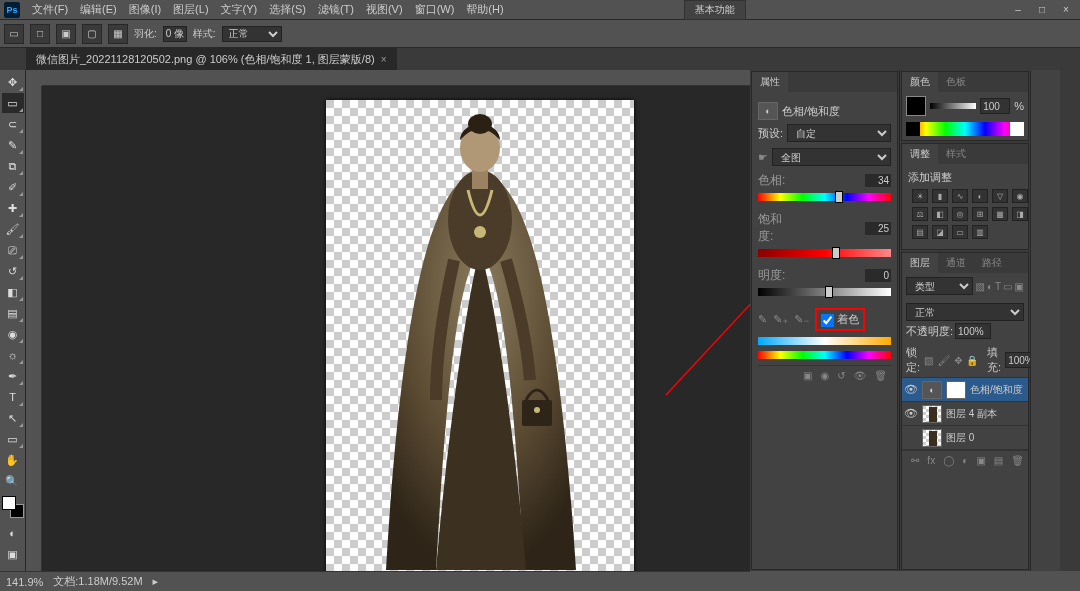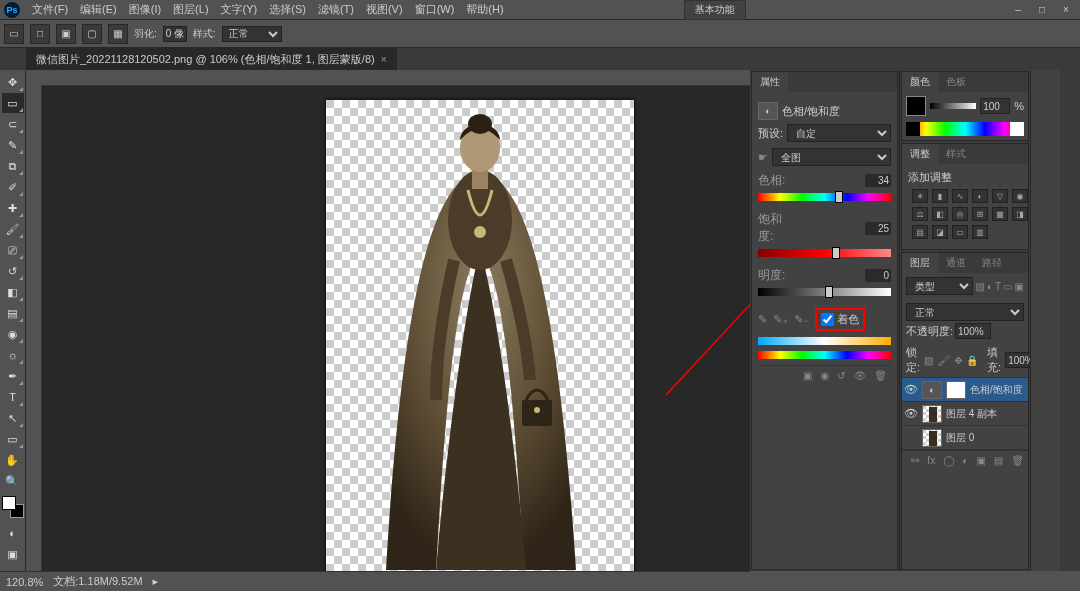--- a/index.html
+++ b/index.html
@@ -1,18 +1,18 @@
 <!DOCTYPE html>
 <html><head>
 <meta charset="utf-8">
 <style>
 *{margin:0;padding:0;box-sizing:border-box;font-family:"Microsoft YaHei",Arial,sans-serif;font-size:11px;color:#ccc;user-select:none}
 body{background:#525252;width:1080px;height:591px;overflow:hidden;position:relative}
 .titlebar{height:20px;background:#525252;display:flex;align-items:center;padding:0 4px;border-bottom:1px solid #282828}
-.ps-icon{width:16px;height:16px;background:#001e36;color:#31a8ff;font-size:9px;font-weight:bold;display:flex;align-items:center;justify-content:center;border-radius:8px;margin-right:6px}
+.ps-icon{width:16px;height:16px;background:#001e36;color:#31a8ff;font-size:9px;font-weight:bold;display:flex;align-items:center;justify-content:center;border-radius:2px;margin-right:6px}
 .menu-item{padding:2px 6px;cursor:default;font-size:11px}
 .win-controls{margin-left:auto;display:flex;gap:4px}
 .win-btn{width:20px;height:14px;display:flex;align-items:center;justify-content:center;font-size:10px}
 .essentials-label{margin-left:auto;margin-right:88px;padding:2px 10px;background:#424242;border:1px solid #333;font-size:10px}
 .options-bar{height:28px;background:#525252;border-bottom:1px solid #282828;display:flex;align-items:center;padding:0 4px;gap:6px}
 .opt-icon{width:20px;height:20px;background:#3a3a3a;border:1px solid #282828;display:flex;align-items:center;justify-content:center;font-size:10px}
 .opt-label{font-size:10px;white-space:nowrap}
 .opt-input{background:#333;border:1px solid #222;color:#ccc;width:24px;height:16px;font-size:10px;padding:0 2px}
 .tab-bar{height:22px;background:#3a3a3a;display:flex;align-items:center;padding-left:26px}
 .doc-tab{background:#282828;padding:3px 10px;font-size:10px;display:flex;align-items:center;gap:6px;height:100%}
@@ -43,21 +43,21 @@
 .ptab.inactive{background:#3a3a3a;color:#888}
 .panel-body{padding:6px;font-size:10px}
 .prop-row{display:flex;align-items:center;gap:4px;margin:4px 0}
 .prop-label{width:36px;font-size:12px;color:#999}
 .prop-val{background:#2a2a2a;width:26px;text-align:right;padding:1px 2px;font-size:10px}
 .slider-track{flex:1;height:14px;position:relative}
 .hue-grad{height:8px;background:linear-gradient(90deg,red,yellow,lime,cyan,blue,magenta,red)}
 .red-grad{height:8px;background:linear-gradient(90deg,#800,red,#f88)}
 .gray-grad{height:8px;background:linear-gradient(90deg,#000,#fff)}
 .slider-thumb{position:absolute;width:8px;height:12px;background:#ccc;top:-2px;border:1px solid #000}
-.colorize-box{border:2px solid red;padding:2px 4px;display:inline-flex;align-items:center;gap:3px}
+.colorize-box{border:2px solid red;padding:2px 4px;display:inline-flex;align-items:flex-end;gap:3px}
 .preset-row{display:flex;align-items:center;gap:4px;margin-bottom:6px}
 .preset-select{flex:1;background:#333;border:1px solid #222;height:18px;font-size:10px;padding:0 4px;color:#ccc}
 .eyedrops{display:flex;gap:6px;margin:6px 0;align-items:center}
 .eye{font-size:11px;color:#888}
 .color-panel-body{padding:4px}
 .swatch-fg{width:20px;height:20px;background:#000;border:1px solid #888}
 .color-bar{height:14px;margin-top:6px;background:linear-gradient(90deg,red,yellow,lime,cyan,blue,magenta,red);position:relative}
 .color-bar::before{content:"";position:absolute;left:0;top:0;width:14px;height:14px;background:#000}
 .color-bar::after{content:"";position:absolute;right:0;top:0;width:14px;height:14px;background:#fff}
 .adjust-grid{display:grid;grid-template-columns:repeat(6,1fr);gap:4px;padding:4px}
@@ -394,16 +394,16 @@
         </div>
       </div>
     </div>
 
     <div class="panel-dock"></div>
   </div>
 
 </div>
 
 <div class="status-bar">
-  <span>120.8%</span>
+  <span>141.9%</span>
   <span>文档:1.18M/9.52M</span>
   <span>▸</span>
 </div>
 
 </body></html>

